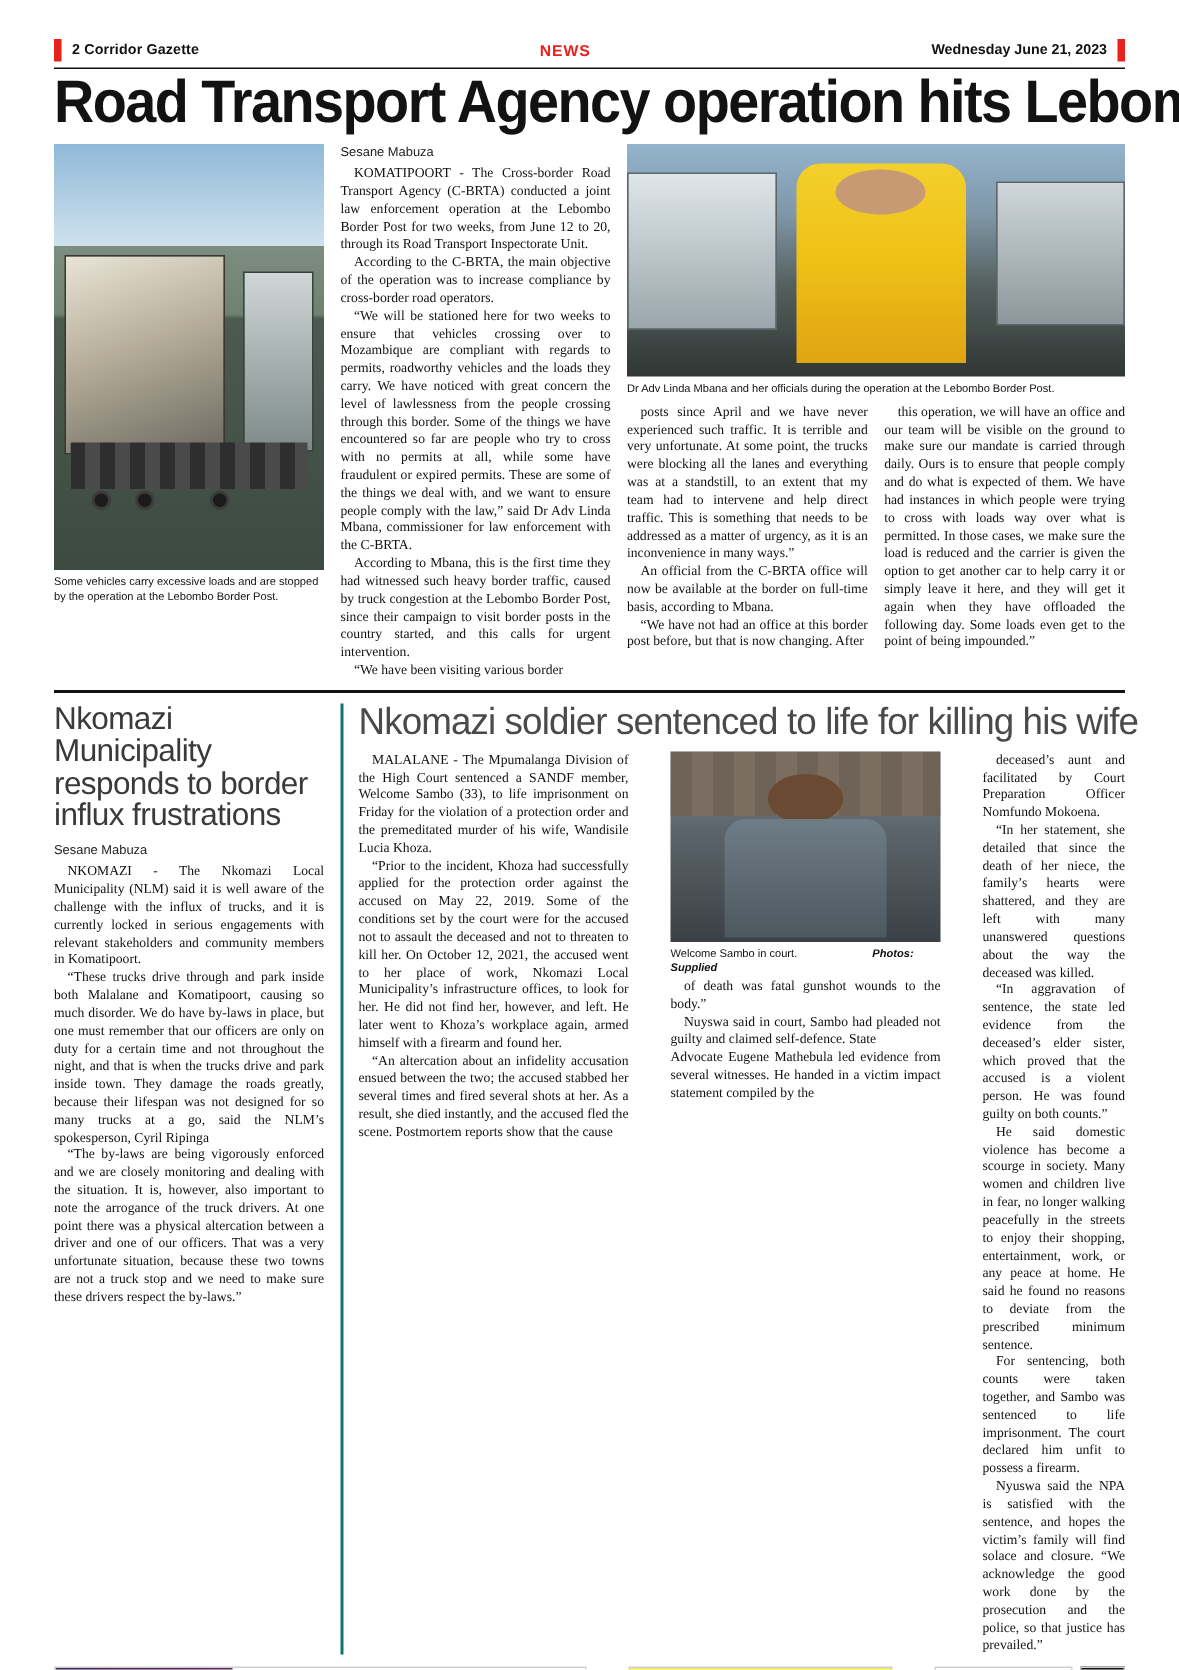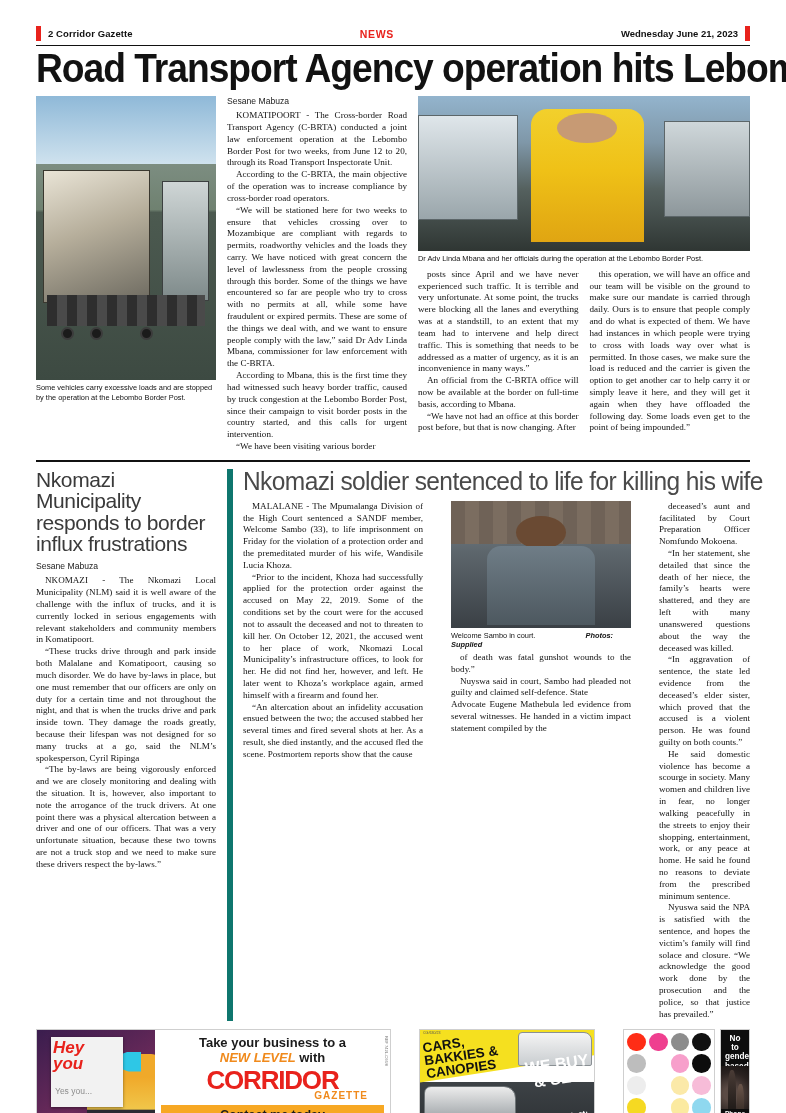--- a/index.html
+++ b/index.html
@@ -76,21 +76,21 @@
      background:linear-gradient(180deg,#6f7d87,#4d585f);}
   .ph-sambo .wall{position:absolute;left:0;top:0;width:100%;height:34%;
      background:repeating-linear-gradient(90deg,#6f6257 0 14px,#7b6d60 14px 28px);}
 
   
   .rule { border-top:1px solid #111; }
   .rule-thick { border-top:2.4px solid #111; }
 
   
   .a2 { display:grid; grid-template-columns:180px 180px 180px 1fr; column-gap:11px; }
-  .vline { border-left:6px solid #0f766e; padding-left:10px; }
+  .vline { border-left:2px solid #0f766e; padding-left:10px; }
   .h2-left { font-family:"Liberation Sans", sans-serif; font-weight:400; font-size:21px;
              line-height:1.02; color:#3a3a3a; letter-spacing:-.4px; margin:0 0 7px 0; }
   .h2-wide { font-family:"Liberation Sans", sans-serif; font-weight:400; font-size:25px;
              line-height:1.0; color:#4a4a4a; letter-spacing:-.6px; margin:0 0 7px 0;
              white-space:nowrap; transform:scaleX(.98); transform-origin:left center;}
   .pullquote { font-family:"Liberation Sans", sans-serif; color:#ef4123; font-size:11.4px;
                line-height:1.26; text-align:center; margin:10px 0 10px 0; font-weight:400; }
 
   
   .ads { display:grid; grid-template-columns:355px 176px 1fr; column-gap:7px; height:112px; margin-top:8px;gap:28px; }
@@ -270,20 +270,21 @@
           <p class="body" style="margin-top:2px;">of death was fatal gunshot wounds to the body.”</p>
           <p class="body">Nuyswa said in court, Sambo had pleaded not guilty and claimed self-defence. State</p>
           <p class="body" style="text-indent:0;">Advocate Eugene Mathebula led evidence from several witnesses. He handed in a victim impact statement compiled by the</p>
         </div>
 
         <div>
           <p class="body">deceased’s aunt and facilitated by Court Preparation Officer Nomfundo Mokoena.</p>
           <p class="body">“In her statement, she detailed that since the death of her niece, the family’s hearts were shattered, and they are left with many unanswered questions about the way the deceased was killed.</p>
           <p class="body">“In aggravation of sentence, the state led evidence from the deceased’s elder sister, which proved that the accused is a violent person. He was found guilty on both counts.”</p>
           <p class="body">He said domestic violence has become a scourge in society. Many women and children live in fear, no longer walking peacefully in the streets to enjoy their shopping, entertainment, work, or any peace at home. He said he found no reasons to deviate from the prescribed minimum sentence.</p>
+          <p class="body">For sentencing, both counts were taken together, and Sambo was sentenced to life imprisonment. The court declared him unfit to possess a firearm.</p>
           <p class="body">Nyuswa said the NPA is satisfied with the sentence, and hopes the victim’s family will find solace and closure. “We acknowledge the good work done by the prosecution and the police, so that justice has prevailed.”</p>
         </div>
       </div>
     </div>
   </div>
 
   <div class="ads">
 
     <div class="ad ad-corr">
       <div class="photoside">

